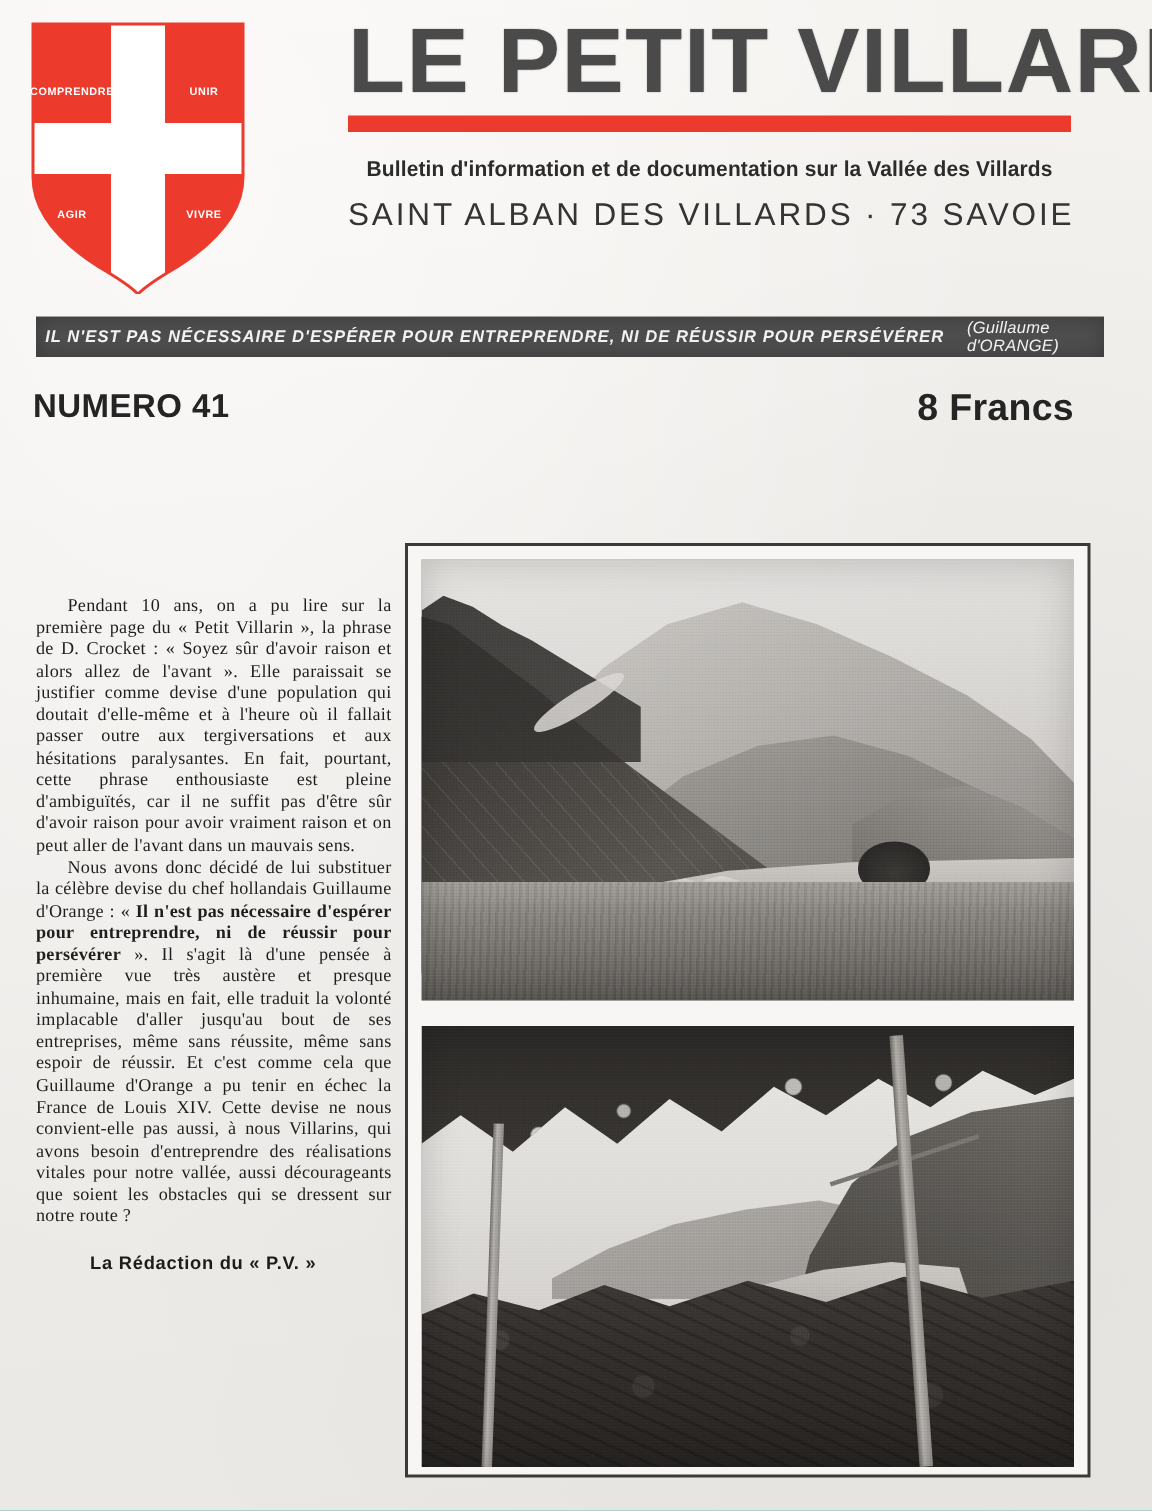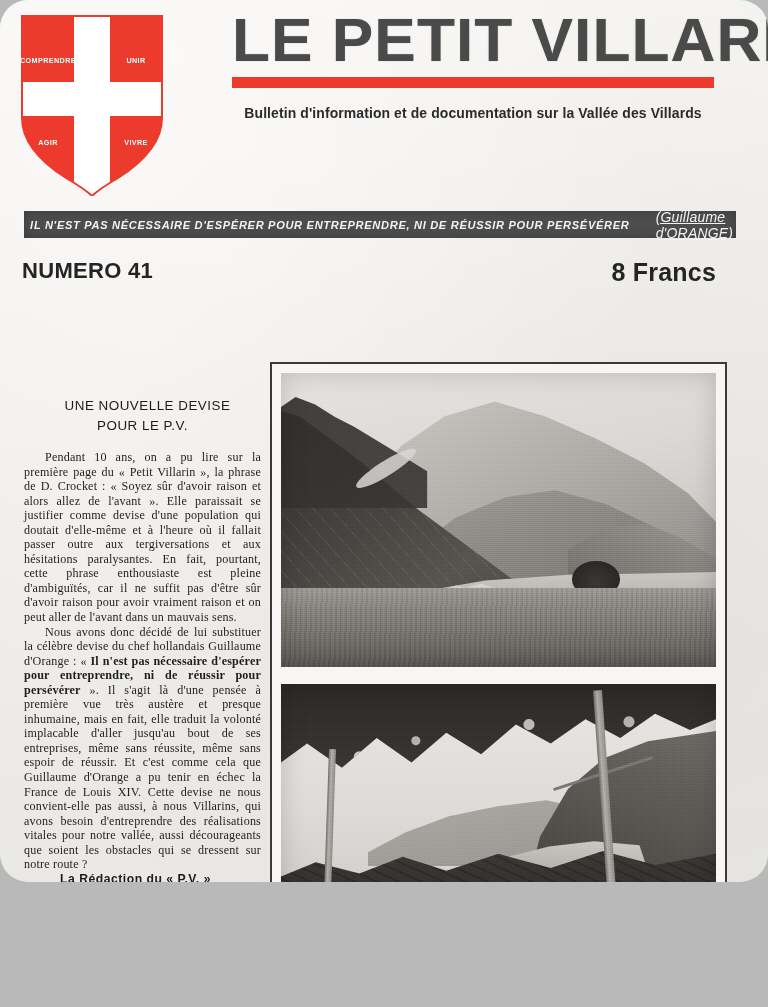--- a/index.html
+++ b/index.html
@@ -4,27 +4,26 @@
 <title>Le Petit Villarin</title>
 <style>
   html, body {
     margin: 0;
     padding: 0;
     background: #b9b9b9;
   }
   .page {
     position: relative;
     width: 768px;
-    height: 882px;
+    height: 1007px;
     margin: 0 auto;
     background: #5eead4;
     overflow: hidden;
     font-family: "Liberation Sans", sans-serif;
     color: #1d1d1d;
-    border-radius: 28px;
   }
   
   .paper-grain {
     position: absolute;
     inset: 0;
     background:
       radial-gradient(ellipse at 18% 12%, rgba(255,255,255,0.55), rgba(0,0,0,0) 60%),
       radial-gradient(ellipse at 85% 70%, rgba(0,0,0,0.035), rgba(0,0,0,0) 65%),
       linear-gradient(175deg, #f6f4f1 0%, #efedea 50%, #eae8e4 100%);
     pointer-events: none;
@@ -125,24 +124,23 @@
     font-style: italic;
     font-weight: 700;
     font-size: 11.3px;
     letter-spacing: 0.7px;
     white-space: nowrap;
     transform: scaleX(0.98);
   }
   .motto-author {
     font-style: italic;
     font-weight: 400;
-    font-size: 14px;
+    font-size: 11px;
     letter-spacing: 0.2px;
-    margin-left: 20px;
-    text-decoration: underline;
+    margin-left: 9px;
   }
 
   
   .issue-row {
     position: absolute;
     left: 0;
     top: 256px;
     width: 768px;
     height: 60px;
     text-align: center;
@@ -194,20 +192,21 @@
     font-size: 12.1px;
     line-height: 14.55px;
     text-align: justify;
     letter-spacing: 0.18px;
     color: #1e1e1e;
     text-indent: 21px;
   }
   .article p + p { margin-top: 0; }
   .article b { font-weight: 700; }
   .signature {
+    margin-top: 17px;
     text-align: center;
     font-family: "Liberation Sans", sans-serif;
     font-weight: 700;
     font-size: 12.2px;
     letter-spacing: 0.5px;
     color: #1c1c1c;
     padding-right: 14px;
   }
 
   
@@ -468,40 +467,37 @@
         <text class="shield-label" x="118" y="49" font-size="7.2" text-anchor="middle">UNIR</text>
         <text class="shield-label" x="30" y="131" font-size="7.2" text-anchor="middle">AGIR</text>
         <text class="shield-label" x="118" y="131" font-size="7.2" text-anchor="middle">VIVRE</text>
       </svg>
     </div>
 
     <div class="title-block">
       <h1 class="paper-title">LE PETIT VILLARIN</h1>
       <div class="title-rule"></div>
       <div class="subtitle">Bulletin d'information et de documentation sur la Vallée des Villards</div>
+      <div class="town-line l2">SAINT ALBAN DES VILLARDS · 73 SAVOIE</div>
     </div>
 
     <div class="motto-bar">
       <span class="motto-text">IL N'EST PAS NÉCESSAIRE D'ESPÉRER POUR ENTREPRENDRE, NI DE RÉUSSIR POUR PERSÉVÉRER</span>
       <span class="motto-author">(Guillaume d'ORANGE)</span>
     </div>
   </div>
 
   <div class="issue-row">
     <div class="issue-left">
       <div>NUMERO 41</div>
     </div>
     <div class="issue-price">8 Francs</div>
   </div>
 
   <div class="article">
-    <div class="article-title">
-      <span class="l1">UNE NOUVELLE DEVISE</span>
-      <span class="l2">POUR LE P.V.</span>
-    </div>
 
     <p>Pendant 10 ans, on a pu lire sur la première page du « Petit Villarin », la phrase de D. Crocket : « Soyez sûr d'avoir raison et alors allez de l'avant ». Elle paraissait se justifier comme devise d'une population qui doutait d'elle-même et à l'heure où il fallait passer outre aux tergiversations et aux hésitations paralysantes. En fait, pourtant, cette phrase enthousiaste est pleine d'ambiguïtés, car il ne suffit pas d'être sûr d'avoir raison pour avoir vraiment raison et on peut aller de l'avant dans un mauvais sens.</p>
 
     <p><span>Nous avons donc décidé de lui substituer la célèbre devise du chef hollandais Guillaume d'Orange : « </span><b>Il n'est pas nécessaire d'espérer pour entreprendre, ni de réussir pour persévérer</b><span> ». Il s'agit là d'une pensée à première vue très austère et presque inhumaine, mais en fait, elle traduit la volonté implacable d'aller jusqu'au bout de ses entreprises, même sans réussite, même sans espoir de réussir. Et c'est comme cela que Guillaume d'Orange a pu tenir en échec la France de Louis XIV. Cette devise ne nous convient-elle pas aussi, à nous Villarins, qui avons besoin d'entreprendre des réalisations vitales pour notre vallée, aussi décourageants que soient les obstacles qui se dressent sur notre route ?</span></p>
 
     <div class="signature">La Rédaction du « P.V. »</div>
   </div>
 
   <div class="photo-panel">
 

